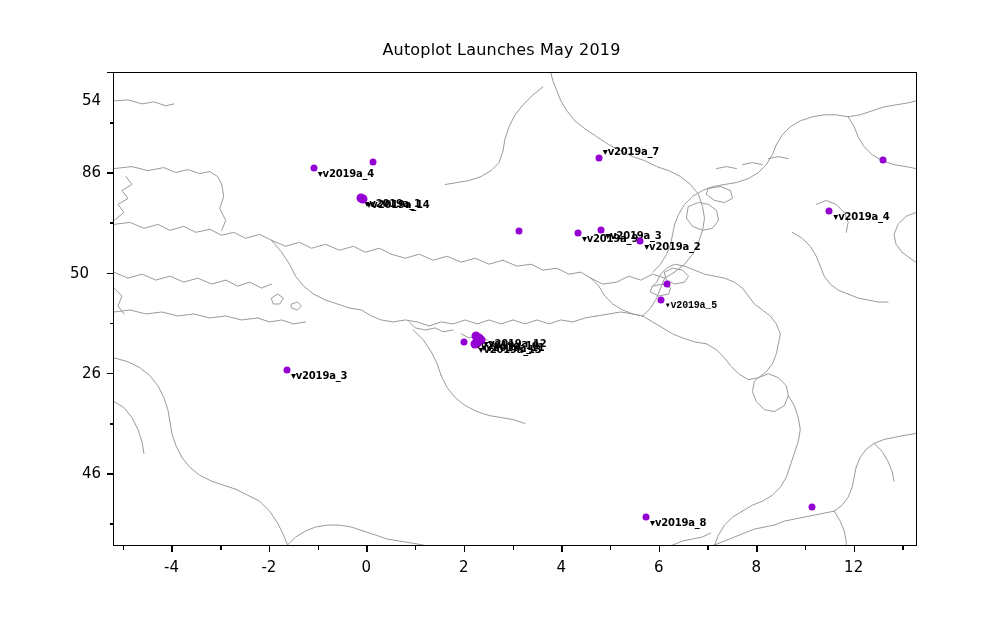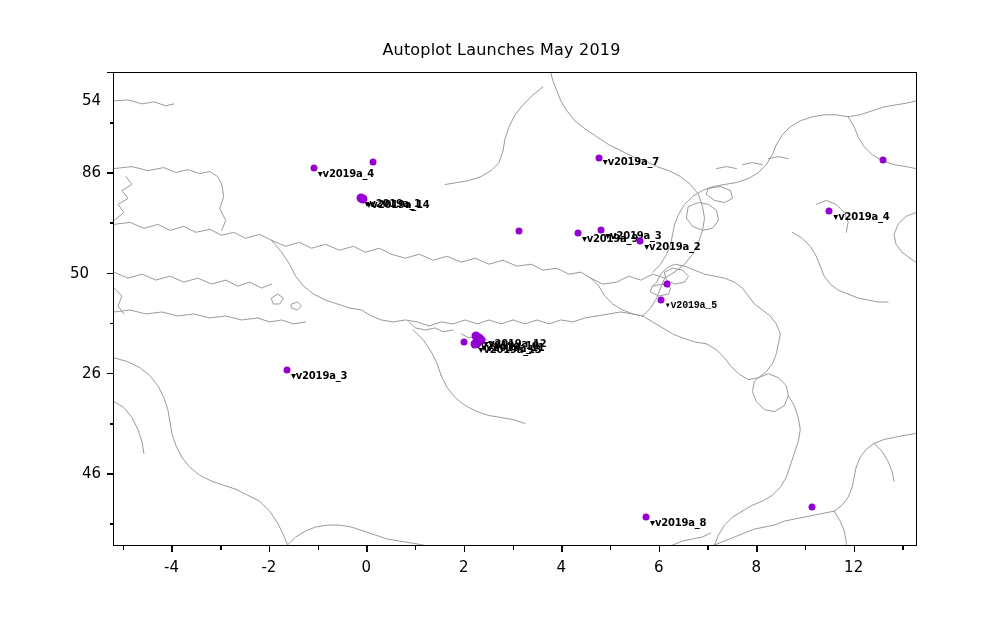--- a/index.html
+++ b/index.html
@@ -237,21 +237,21 @@
 
     <div id="points-layer">
         <div class="point" style="left: 199.782px; top: 95.3016px;"></div>
         <div class="plabel" style="left: 203.782px; top: 100.302px;">▾v2019a_4</div>
         <div class="point" style="left: 259.229px; top: 89.2825px;"></div>
         <div class="point big" style="left: 246.56px; top: 125.397px;"></div>
         <div class="plabel" style="left: 250.56px; top: 130.397px;">▾v2019a_1</div>
         <div class="point big" style="left: 248.509px; top: 125.898px;"></div>
         <div class="plabel" style="left: 252.509px; top: 130.898px;">▾v2019a_14</div>
         <div class="point" style="left: 484.836px; top: 85.2698px;"></div>
-        <div class="plabel" style="left: 488.836px; top: 88px;">▾v2019a_7</div>
+        <div class="plabel" style="left: 488.836px; top: 78px;">▾v2019a_7</div>
         <div class="point" style="left: 768.916px; top: 86.7746px;"></div>
         <div class="point" style="left: 715.316px; top: 137.937px;"></div>
         <div class="plabel" style="left: 719.316px; top: 142.937px;">▾v2019a_4</div>
         <div class="point" style="left: 405.411px; top: 158px;"></div>
         <div class="point" style="left: 463.884px; top: 159.505px;"></div>
         <div class="plabel" style="left: 467.884px; top: 164.505px;">▾v2019a_9</div>
         <div class="point" style="left: 487.273px; top: 157.498px;"></div>
         <div class="plabel" style="left: 491.273px; top: 162.498px;">▾v2019a_3</div>
         <div class="point" style="left: 526.255px; top: 168.032px;"></div>
         <div class="plabel" style="left: 530.255px; top: 173.032px;">▾v2019a_2</div>

